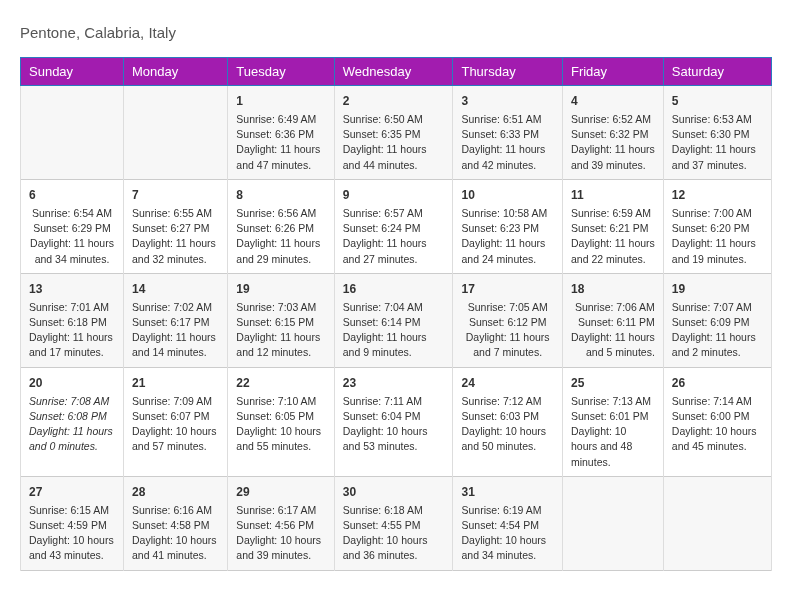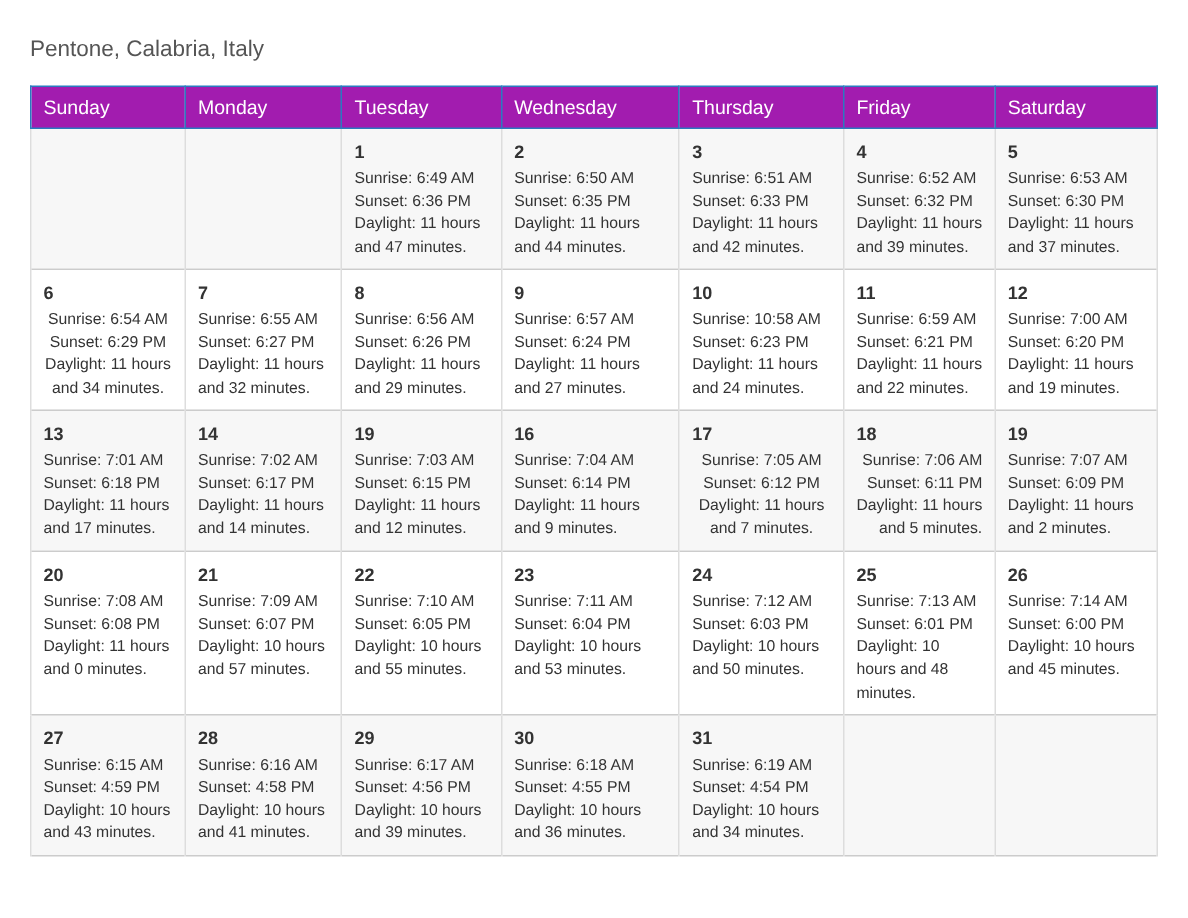--- a/index.html
+++ b/index.html
@@ -233,21 +233,21 @@
         <td>
           <span class="day-num">19</span>
           <div class="cell-content" style="white-space: pre-line;">Sunrise: 7:07 AM
 Sunset: 6:09 PM
 Daylight: 11 hours and 2 minutes.</div>
         </td>
       </tr>
       <tr>
         <td>
           <span class="day-num">20</span>
-          <div class="cell-content" style="white-space: pre-line;">Sunrise: 7:08 AM
+          <div class="cell-content" style="white-space: pre-line; font-style: italic;">Sunrise: 7:08 AM
 Sunset: 6:08 PM
 Daylight: 11 hours and 0 minutes.</div>
         </td>
         <td>
           <span class="day-num">21</span>
           <div class="cell-content" style="white-space: pre-line;">Sunrise: 7:09 AM
 Sunset: 6:07 PM
 Daylight: 10 hours and 57 minutes.</div>
         </td>
         <td>

